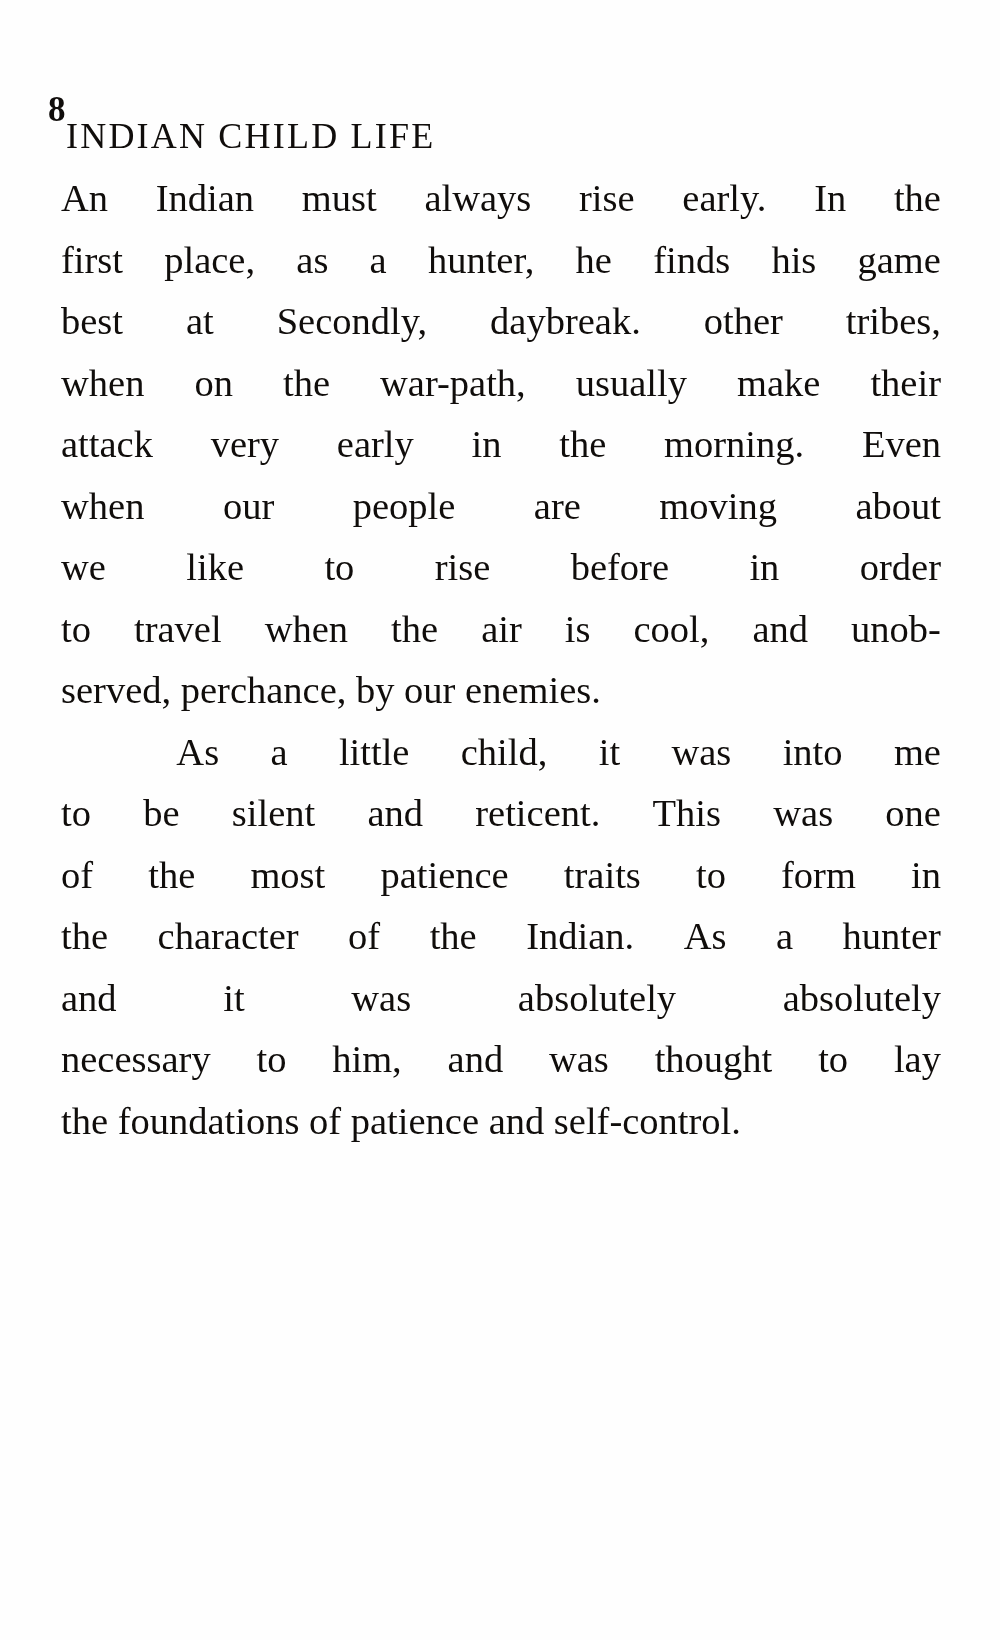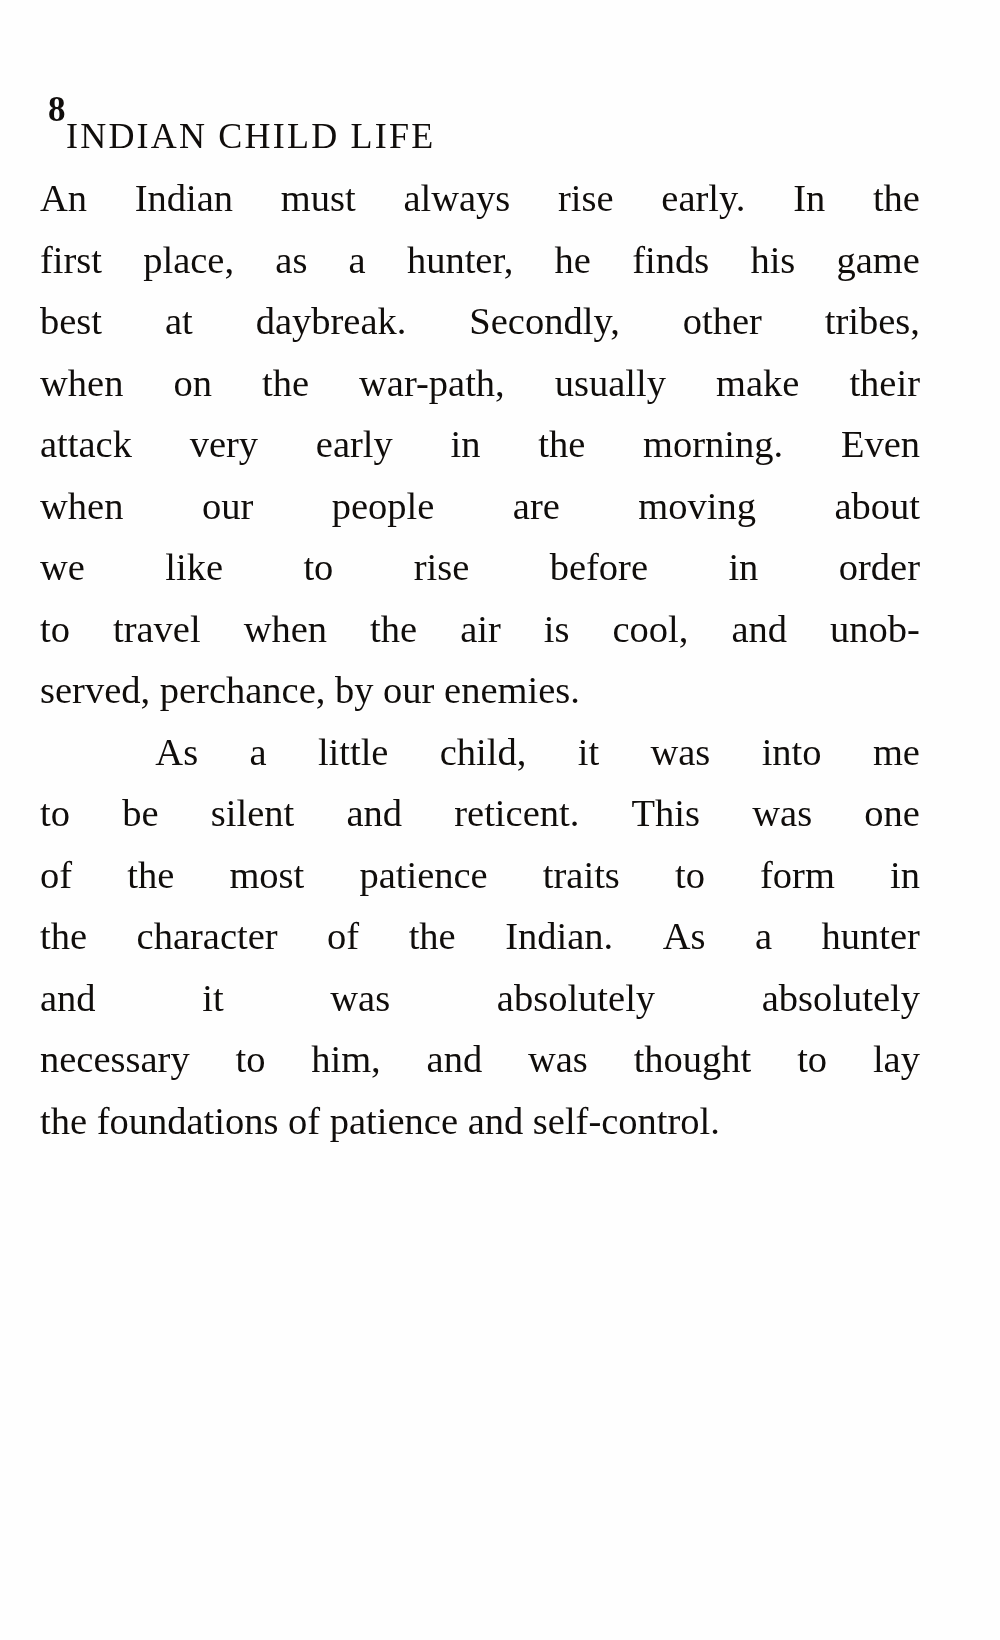--- a/index.html
+++ b/index.html
@@ -47,21 +47,21 @@
     text-align: left;
     font-size: 36px;
     letter-spacing: 2.2px;
     line-height: 40px;
     padding-left: 18px;
     box-sizing: border-box;
     margin-top: 24px;
   }
   .body-text {
     position: absolute;
-    left: 40px;
+    left: 61px;
     top: 168px;
     width: 880px;
   }
   .para-line {
     font-size: 38.5px;
     line-height: 61.5px;
     white-space: nowrap;
     letter-spacing: 0px;
   }
   .justified {
@@ -112,22 +112,22 @@
           <span>a</span>
           <span>hunter,</span>
           <span>he</span>
           <span>finds</span>
           <span>his</span>
           <span>game</span>
         </div>
         <div class="para-line justified">
           <span>best</span>
           <span>at</span>
+          <span>Secondly,</span>
           <span>daybreak.</span>
-          <span>Secondly,</span>
           <span>other</span>
           <span>tribes,</span>
         </div>
         <div class="para-line justified">
           <span>when</span>
           <span>on</span>
           <span>the</span>
           <span>war-path,</span>
           <span>usually</span>
           <span>make</span>

